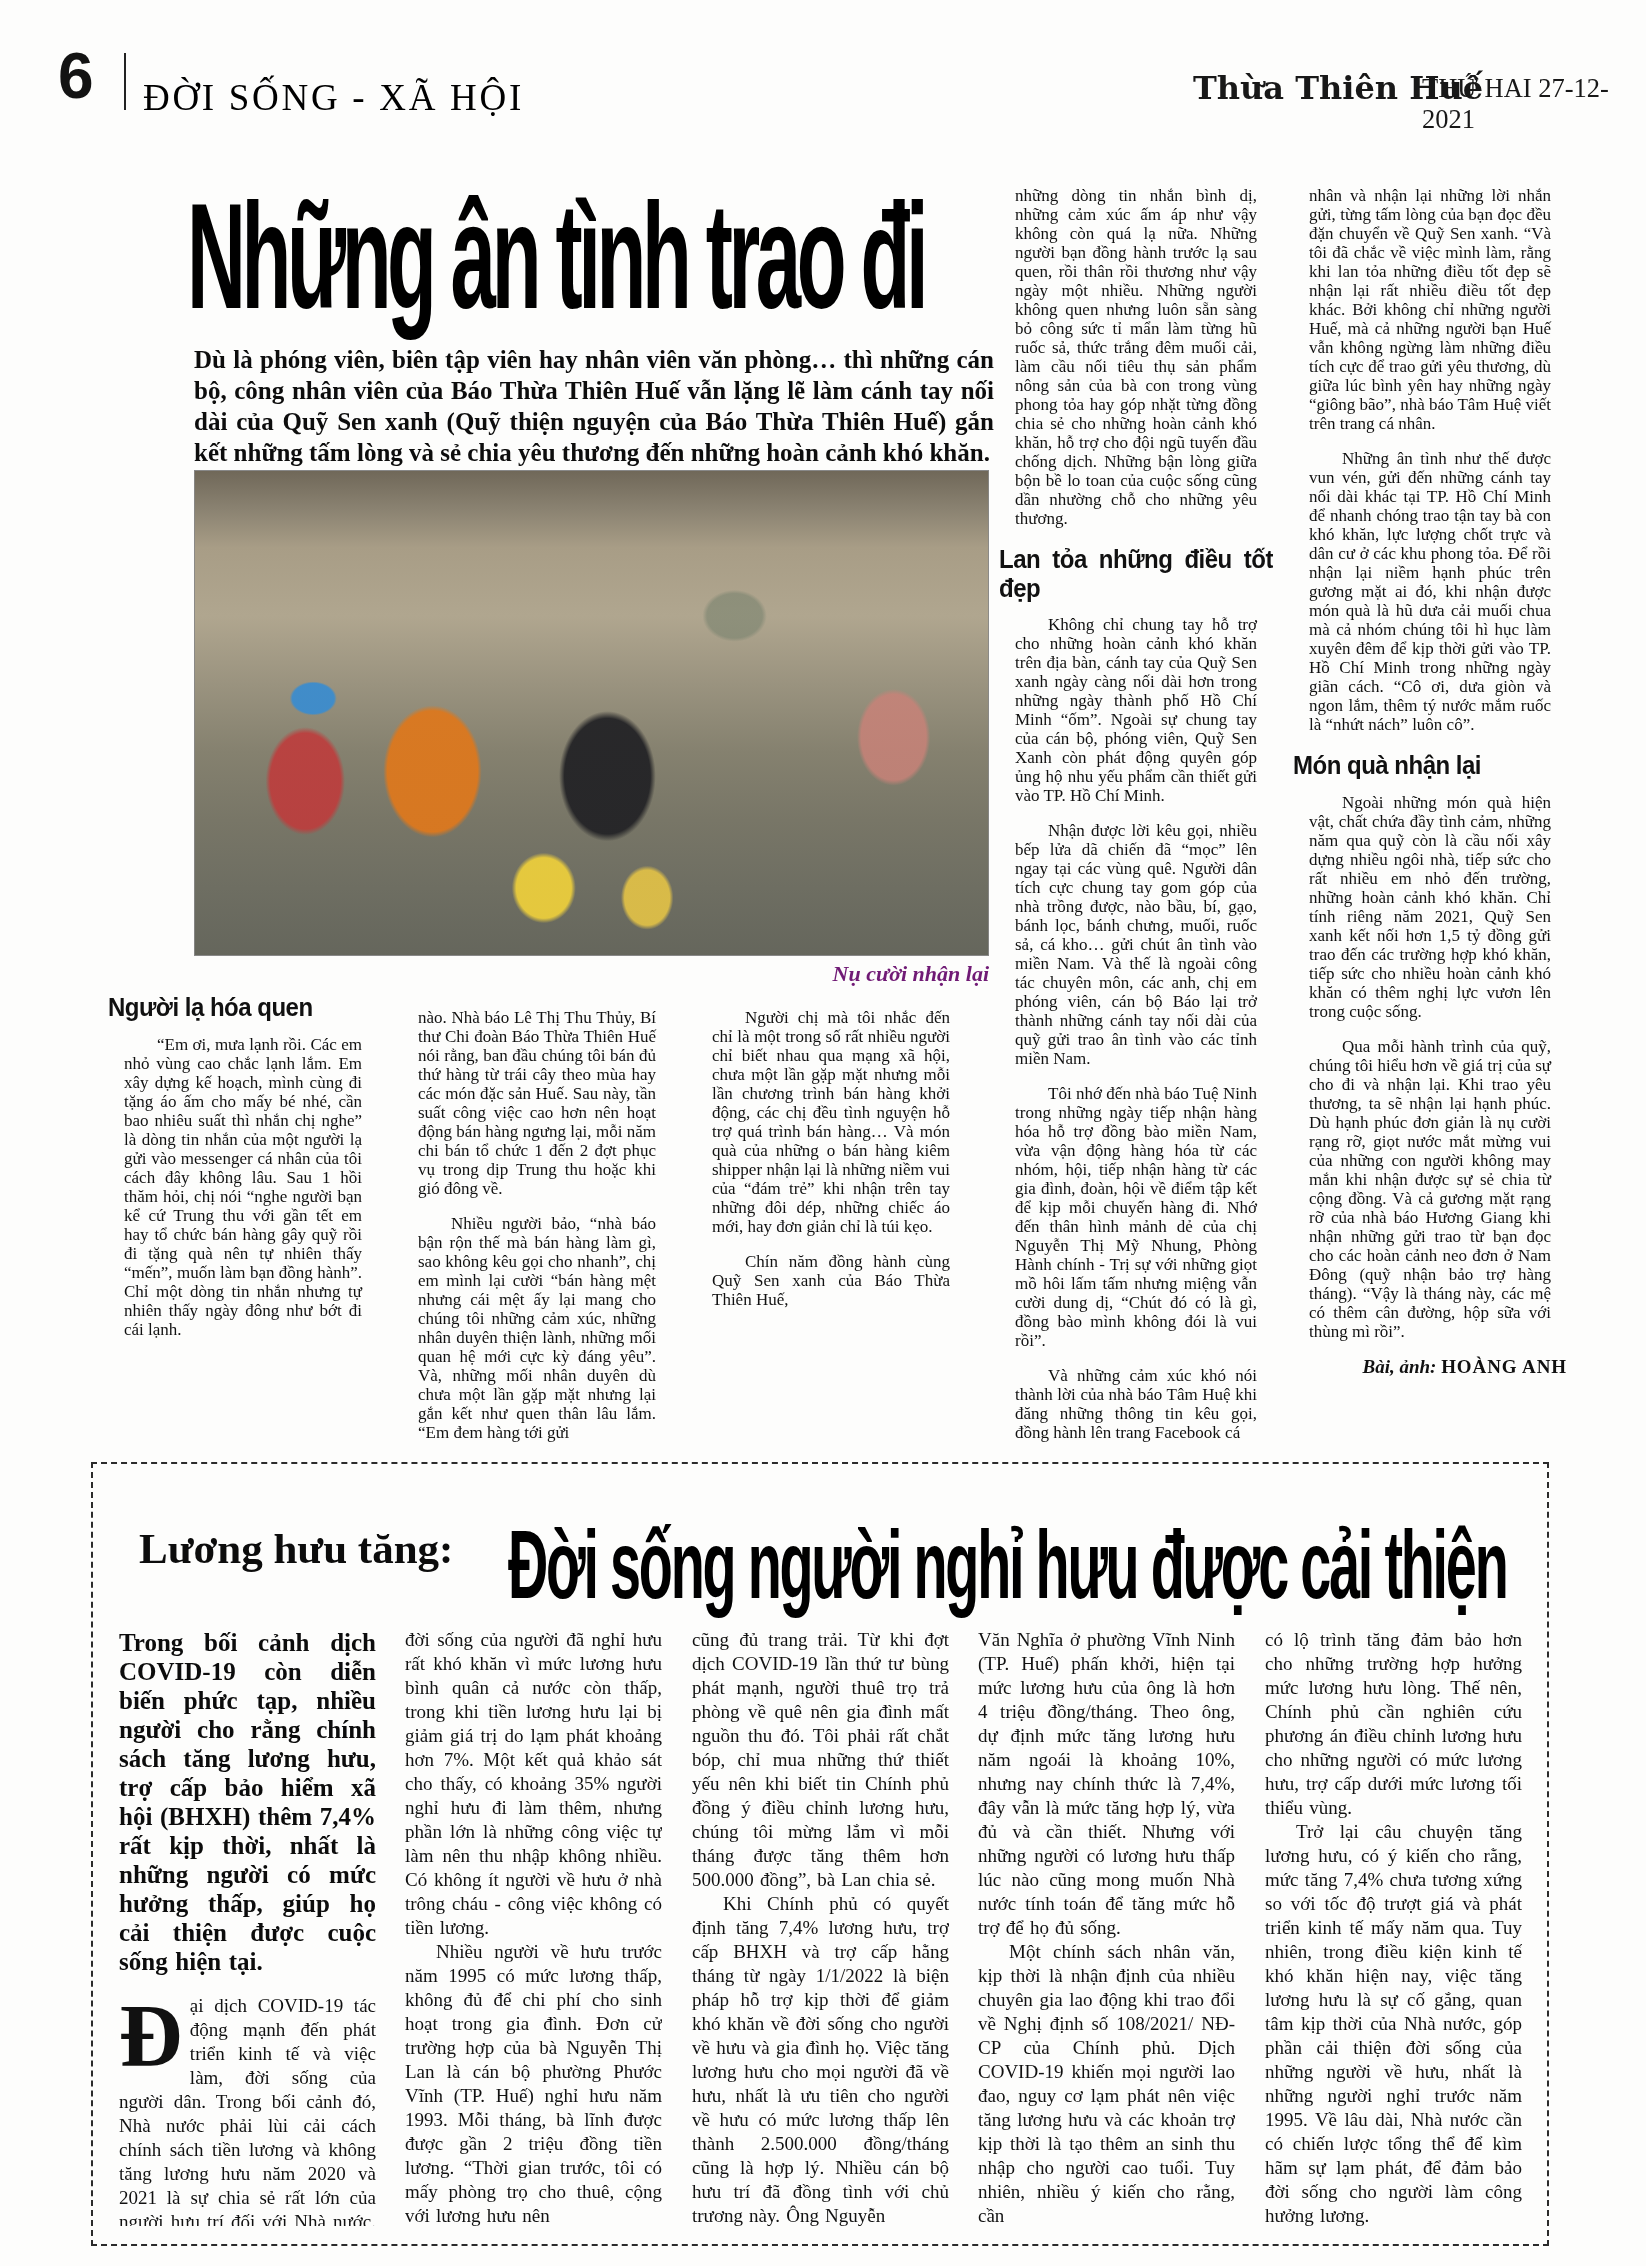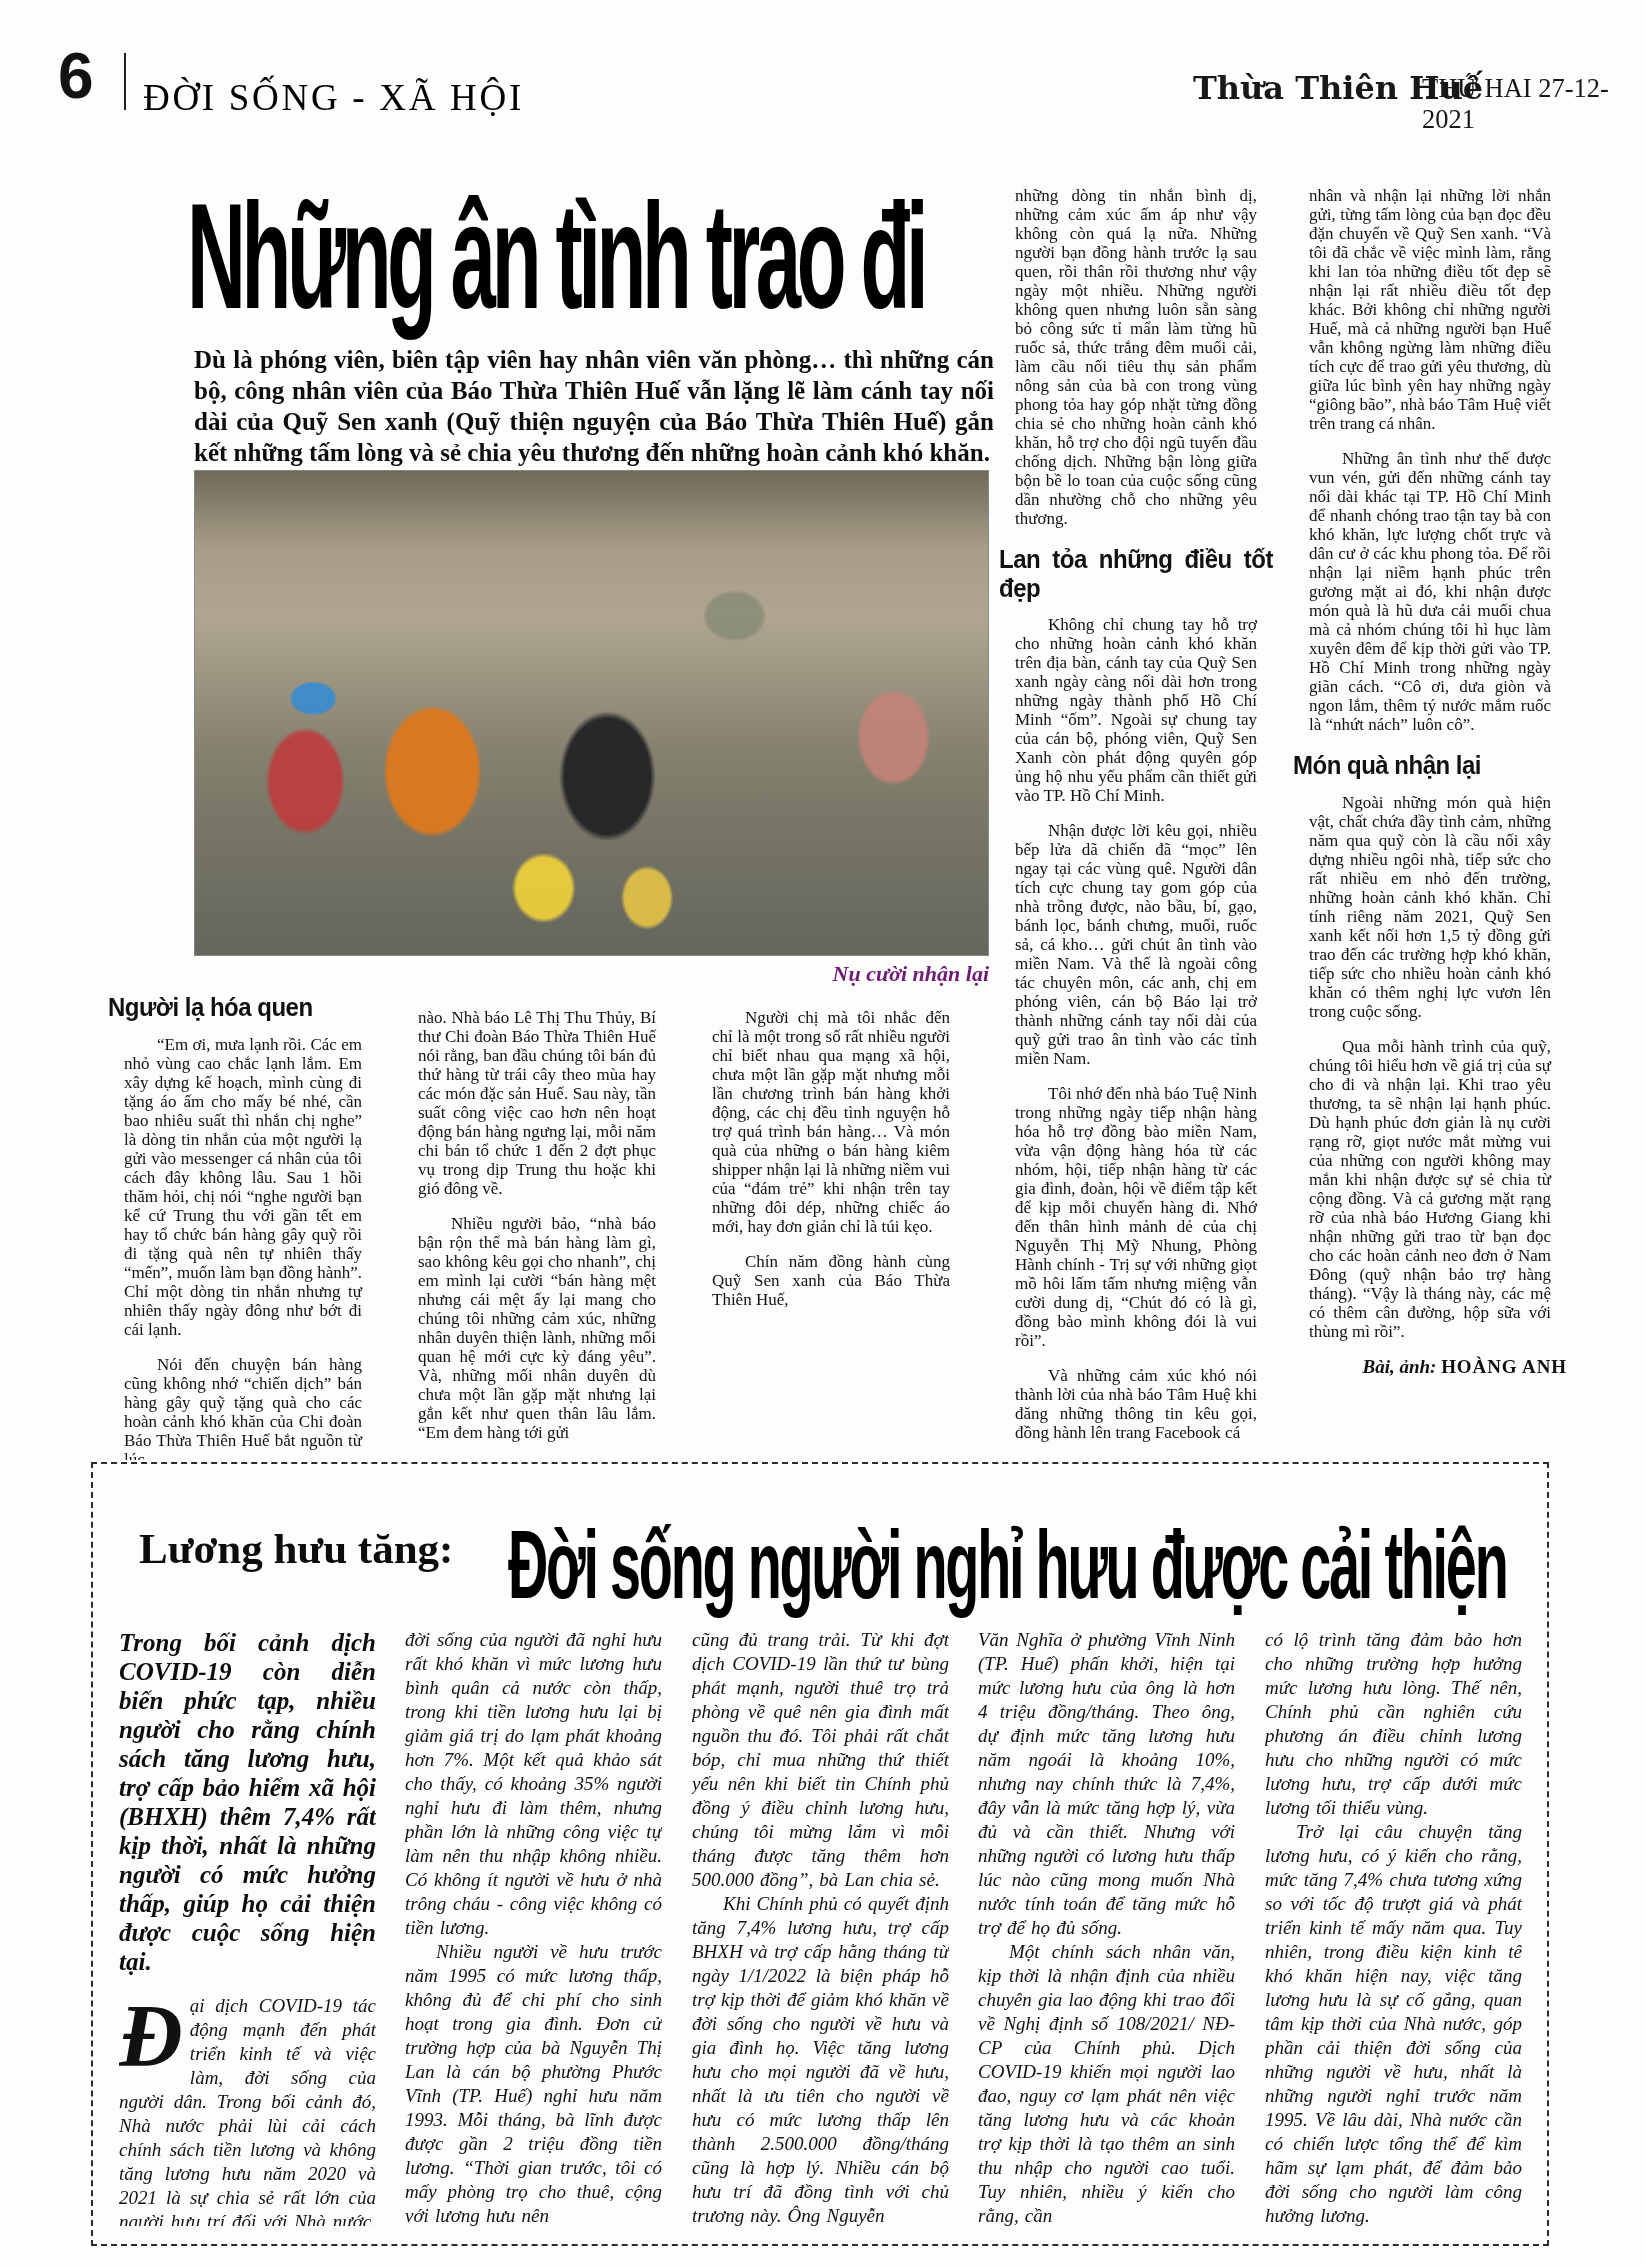--- a/index.html
+++ b/index.html
@@ -52,21 +52,21 @@
   .byline-main .name{font-weight:bold;letter-spacing:0.9px;}
   
   .bottom-box{position:absolute;left:91px;top:1462px;width:1458px;height:784px;
               border:2.7px dashed #2b2b2b;box-sizing:border-box;}
   .kicker{position:absolute;left:139px;top:1524px;font-family:"Liberation Serif",serif;
           font-weight:bold;font-size:43px;color:#0c0c0c;}
   .bottom-headline{position:absolute;left:508px;top:1509px;white-space:nowrap;
                    font-family:"Liberation Sans",sans-serif;font-weight:bold;font-size:68px;
                    letter-spacing:-2.7px;transform:scale(0.82,1.42);transform-origin:left top;color:#000;}
   .bcol{position:absolute;top:1628px;height:598px;font-size:19px;line-height:24px;
-        text-align:justify;word-spacing:1.4px;overflow:hidden;font-style:italic;}
+        text-align:justify;word-spacing:1.4px;overflow:hidden;}
   .bcol p{margin:0;}
   .bcol p.ind{text-indent:31px;}
   .b1{left:119px;width:257px;}
   .b2{left:405px;width:257px;}
   .b3{left:692px;width:257px;}
   .b4{left:978px;width:257px;}
   .b5{left:1265px;width:257px;}
   .intro{font-weight:bold;font-size:25px;line-height:29px;margin-bottom:18.3px !important;
          text-align:justify;color:#0c0c0c;}
   .dropcap{float:left;font-weight:bold;font-size:88px;line-height:71px;padding:5.5px 7.3px 0 0;
@@ -84,21 +84,20 @@
   <div class="paper-date">THỨ HAI 27-12-2021</div>
 
   <div class="main-headline">Những ân tình trao đi</div>
   <div class="deck">Dù là phóng viên, biên tập viên hay nhân viên văn phòng… thì những cán bộ, công nhân viên của Báo Thừa Thiên Huế vẫn lặng lẽ làm cánh tay nối dài của Quỹ Sen xanh (Quỹ thiện nguyện của Báo Thừa Thiên Huế) gắn kết những tấm lòng và sẻ chia yêu thương đến những hoàn cảnh khó khăn.</div>
   <div class="photo"></div>
   <div class="caption">Nụ cười nhận lại</div>
 
   <div class="col col-a">
     <div class="subhead">Người lạ hóa quen</div>
     <p class="ind">“Em ơi, mưa lạnh rồi. Các em nhỏ vùng cao chắc lạnh lắm. Em xây dựng kế hoạch, mình cùng đi tặng áo ấm cho mấy bé nhé, cần bao nhiêu suất thì nhắn chị nghe” là dòng tin nhắn của một người lạ gửi vào messenger cá nhân của tôi cách đây không lâu. Sau 1 hồi thăm hỏi, chị nói “nghe người bạn kể cứ Trung thu với gần tết em hay tổ chức bán hàng gây quỹ rồi đi tặng quà nên tự nhiên thấy “mến”, muốn làm bạn đồng hành”. Chỉ một dòng tin nhắn nhưng tự nhiên thấy ngày đông như bớt đi cái lạnh.</p>
-    <p class="ind">Nói đến chuyện bán hàng cũng không nhớ “chiến dịch” bán hàng gây quỹ tặng quà cho các hoàn cảnh khó khăn của Chi đoàn Báo Thừa Thiên Huế bắt nguồn từ lúc</p>
   </div>
 
   <div class="col col-b">
     <p>nào. Nhà báo Lê Thị Thu Thủy, Bí thư Chi đoàn Báo Thừa Thiên Huế nói rằng, ban đầu chúng tôi bán đủ thứ hàng từ trái cây theo mùa hay các món đặc sản Huế. Sau này, tần suất công việc cao hơn nên hoạt động bán hàng ngưng lại, mỗi năm chi bán tổ chức 1 đến 2 đợt phục vụ trong dịp Trung thu hoặc khi gió đông về.</p>
     <p class="ind">Nhiều người bảo, “nhà báo bận rộn thế mà bán hàng làm gì, sao không kêu gọi cho nhanh”, chị em mình lại cười “bán hàng mệt nhưng cái mệt ấy lại mang cho chúng tôi những cảm xúc, những nhân duyên thiện lành, những mối quan hệ mới cực kỳ đáng yêu”. Và, những mối nhân duyên dù chưa một lần gặp mặt nhưng lại gắn kết như quen thân lâu lắm. “Em đem hàng tới gửi</p>
   </div>
 
   <div class="col col-c">
     <p class="ind">Người chị mà tôi nhắc đến chỉ là một trong số rất nhiều người chỉ biết nhau qua mạng xã hội, chưa một lần gặp mặt nhưng mỗi lần chương trình bán hàng khởi động, các chị đều tình nguyện hỗ trợ quá trình bán hàng… Và món quà của những o bán hàng kiêm shipper nhận lại là những niềm vui của “đám trẻ” khi nhận trên tay những đôi dép, những chiếc áo mới, hay đơn giản chỉ là túi kẹo.</p>
     <p class="ind">Chín năm đồng hành cùng Quỹ Sen xanh của Báo Thừa Thiên Huế,</p>

